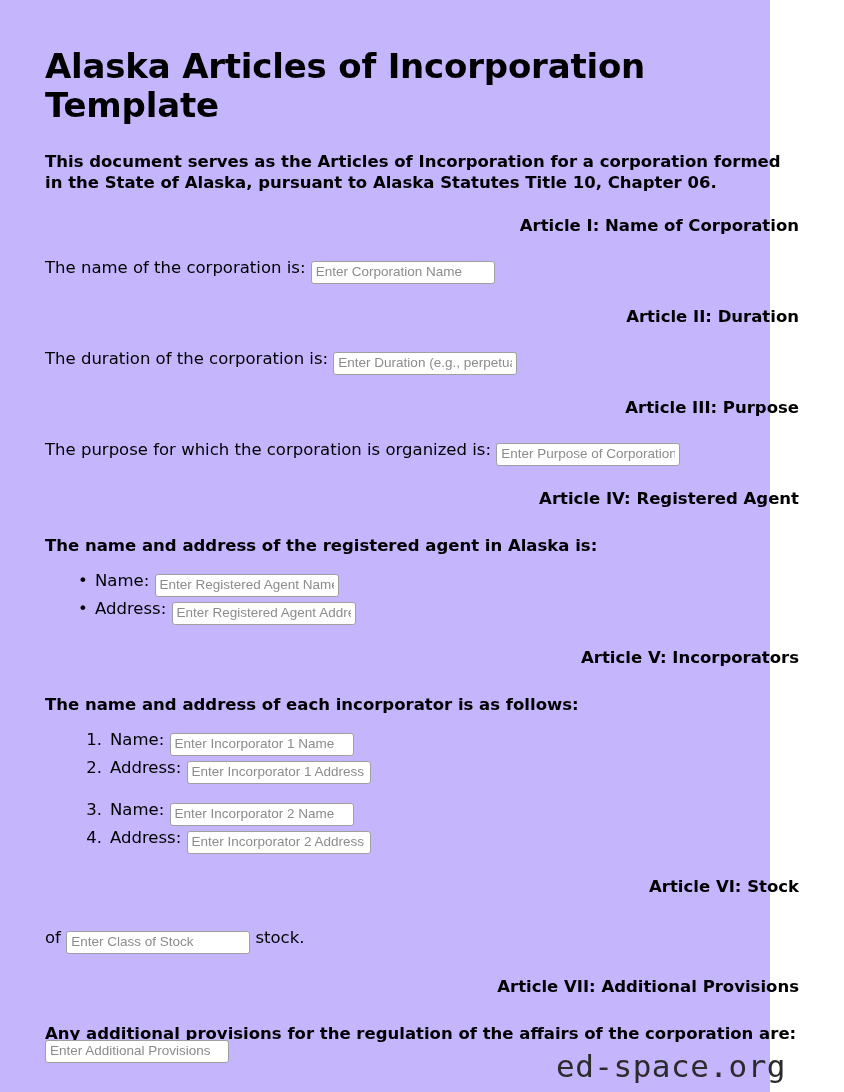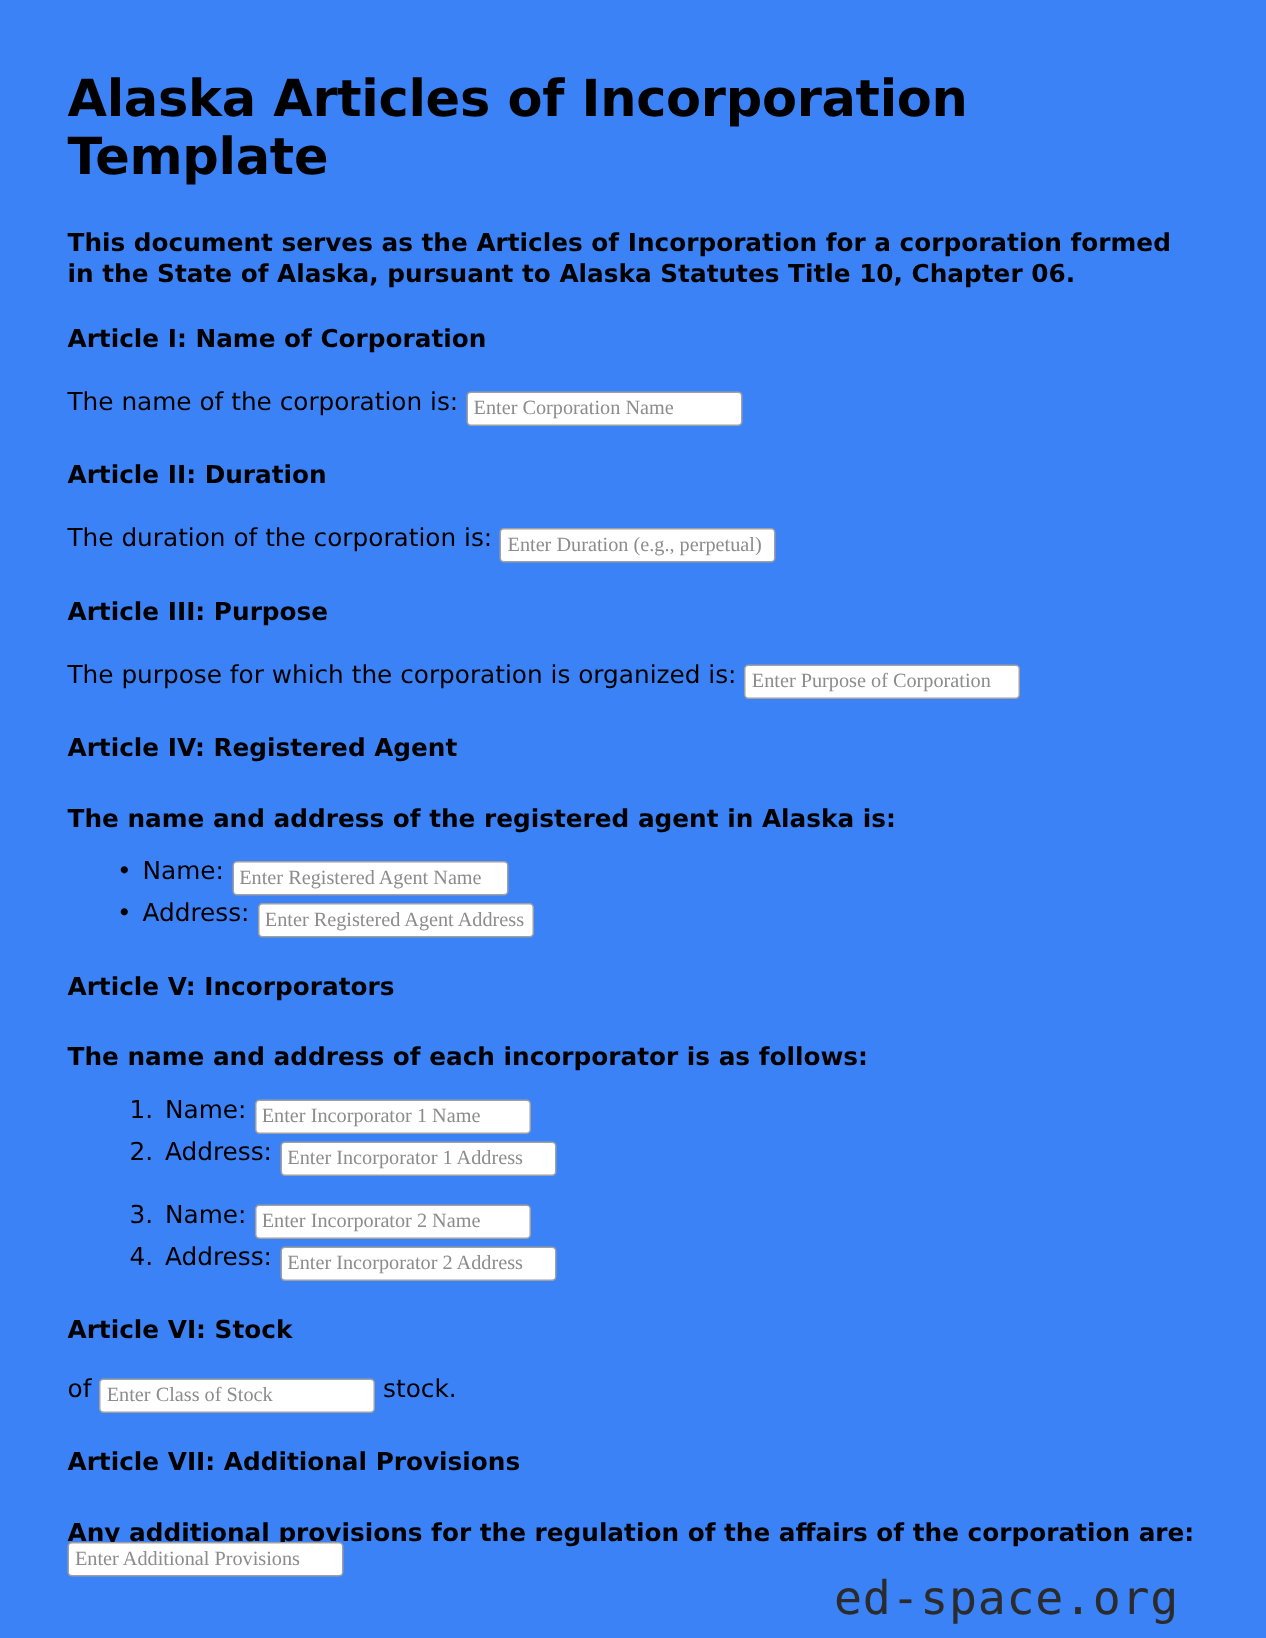--- a/index.html
+++ b/index.html
@@ -11,23 +11,23 @@
     width: 844px;
     height: 1092px;
     position: relative;
     font-family: "DejaVu Sans", sans-serif;
     color: #000000;
     overflow: hidden;
   }
   .page {
     position: absolute;
     left: 0; top: 0;
-    width: 844px;
+    width: 770px;
     height: 1092px;
-    background: #3b82f6;
+    background: #c4b5fd;
   }
   .content {
     position: absolute;
     left: 45px;
     top: 47px;
     width: 754px;
   }
 
   h1.doc-title {
     font-size: 34px;
@@ -44,32 +44,33 @@
     font-weight: bold;
   }
   p.para.tight {
   }
 
   h2.article {
     font-size: 16.5px;
     line-height: 20px;
     font-weight: bold;
     margin: 23px 0 0 0;
+    text-align: right;
   }
 
   .field-line {
     font-size: 16.5px;
     line-height: 21px;
     margin: 21px 0 0 0;
     display: block;
     white-space: nowrap;
   }
 
   input.tin {
-    font-family: Liberation Serif, serif;
+    font-family: Liberation Sans, sans-serif;
     font-size: 13.5px;
     color: #000;
     border: 1px solid #a0a0a0;
     border-radius: 3px;
     background: #ffffff;
     padding: 1px 4px 2px 4px;
     height: 18px;
     line-height: 18px;
     box-sizing: content-box;
     vertical-align: -3px;
@@ -133,21 +134,21 @@
     text-align: right;
     font-size: 16.5px;
   }
   ol.numbers > li.gap-before {
     margin-top: 14px;
   }
 
   .stock-line2 {
     font-size: 16.5px;
     line-height: 21px;
-    margin: 18px 0 0 0;
+    margin: 30px 0 0 0;
     white-space: nowrap;
   }
 
   .addl-wrap {
     position: relative;
     margin-top: 0px;
     height: 24px;
   }
   .addl-wrap input.tin {
     position: absolute;

